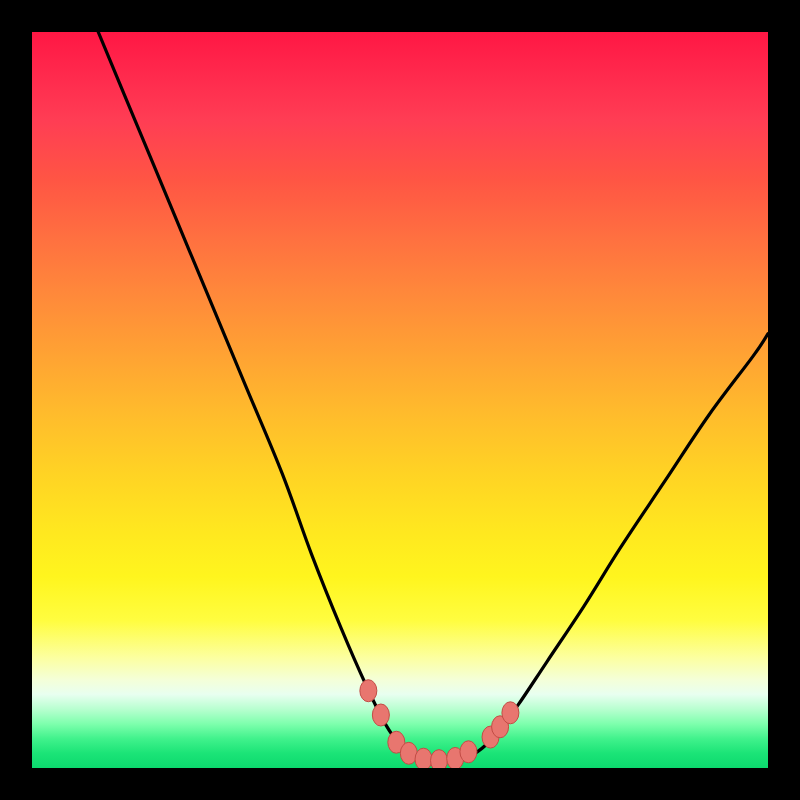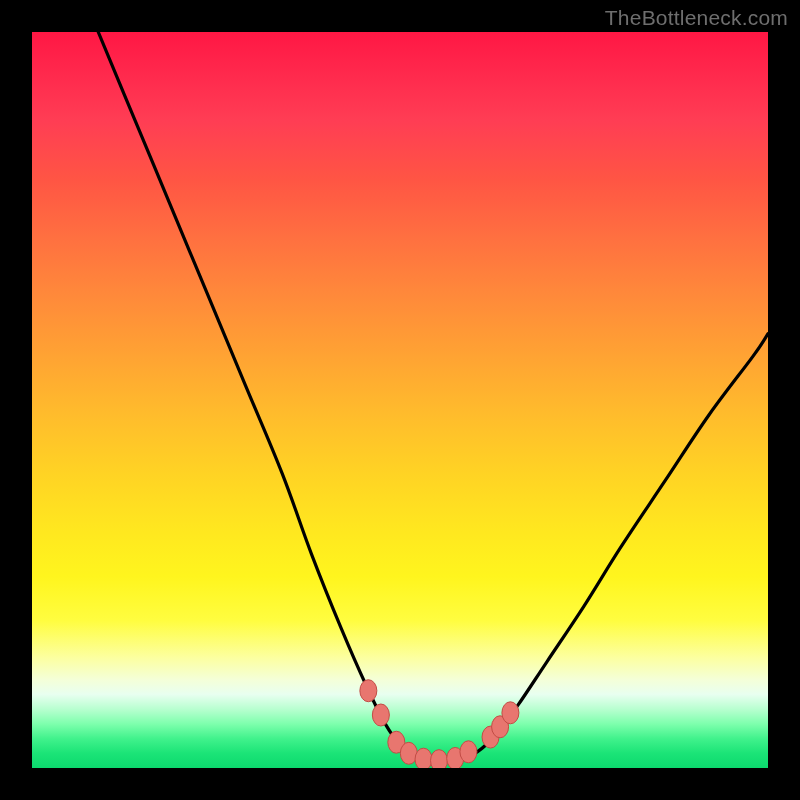--- a/index.html
+++ b/index.html
@@ -84,14 +84,13 @@
           <ellipse cx="391.55" cy="727.17" rx="8.5" ry="11" fill="#e8766f" stroke="#c24c45" stroke-width="1"></ellipse>
           <ellipse cx="407.01" cy="728.64" rx="8.5" ry="11" fill="#e8766f" stroke="#c24c45" stroke-width="1"></ellipse>
           <ellipse cx="423.20" cy="726.43" rx="8.5" ry="11" fill="#e8766f" stroke="#c24c45" stroke-width="1"></ellipse>
           <ellipse cx="436.45" cy="719.81" rx="8.5" ry="11" fill="#e8766f" stroke="#c24c45" stroke-width="1"></ellipse>
           <ellipse cx="458.53" cy="705.09" rx="8.5" ry="11" fill="#e8766f" stroke="#c24c45" stroke-width="1"></ellipse>
           <ellipse cx="468.10" cy="694.78" rx="8.5" ry="11" fill="#e8766f" stroke="#c24c45" stroke-width="1"></ellipse>
           <ellipse cx="478.40" cy="680.80" rx="8.5" ry="11" fill="#e8766f" stroke="#c24c45" stroke-width="1"></ellipse>
         </g>
     </svg>
   </div>
-  <div class="watermark">TheBottleneck.com</div>
 </div>
 
 </body></html>

